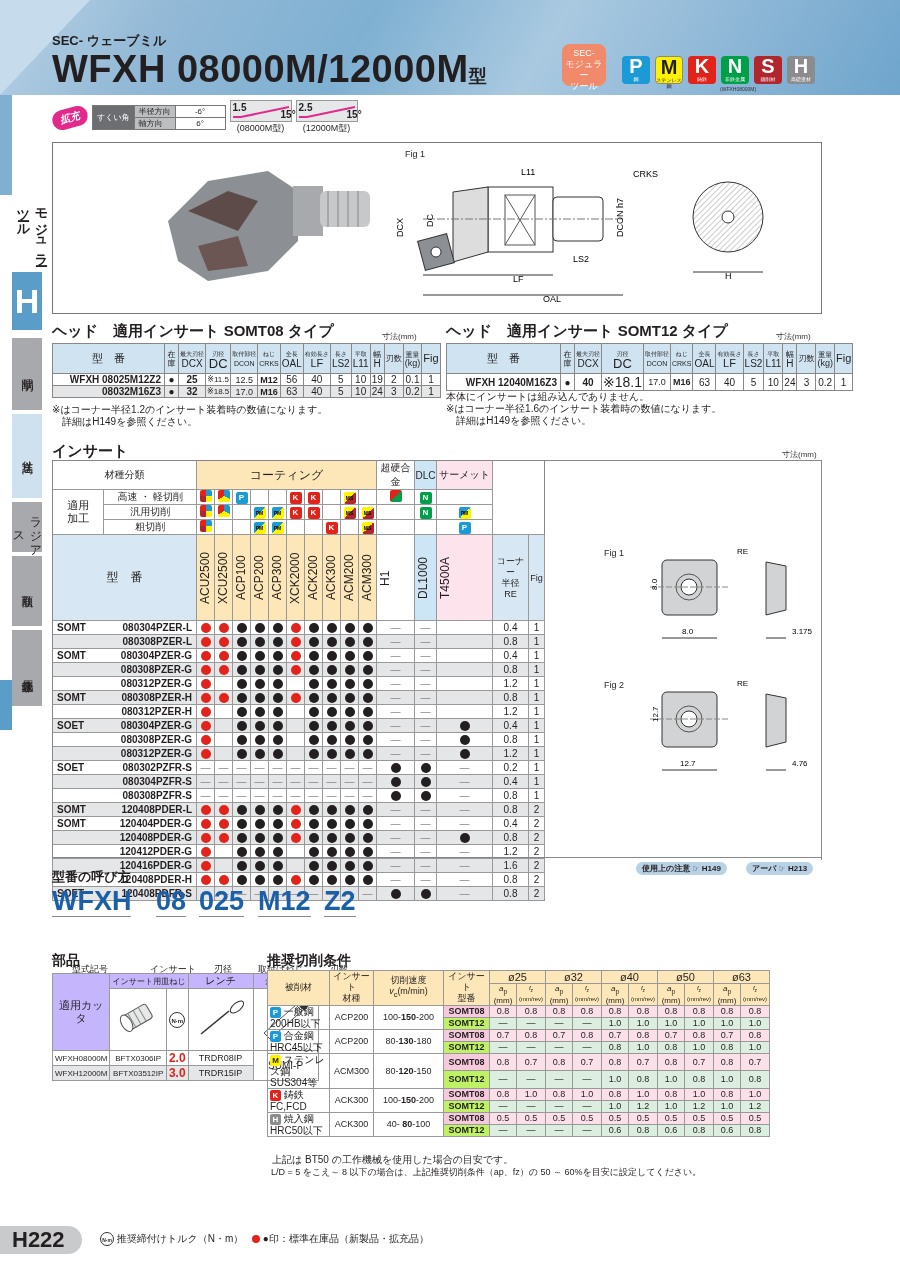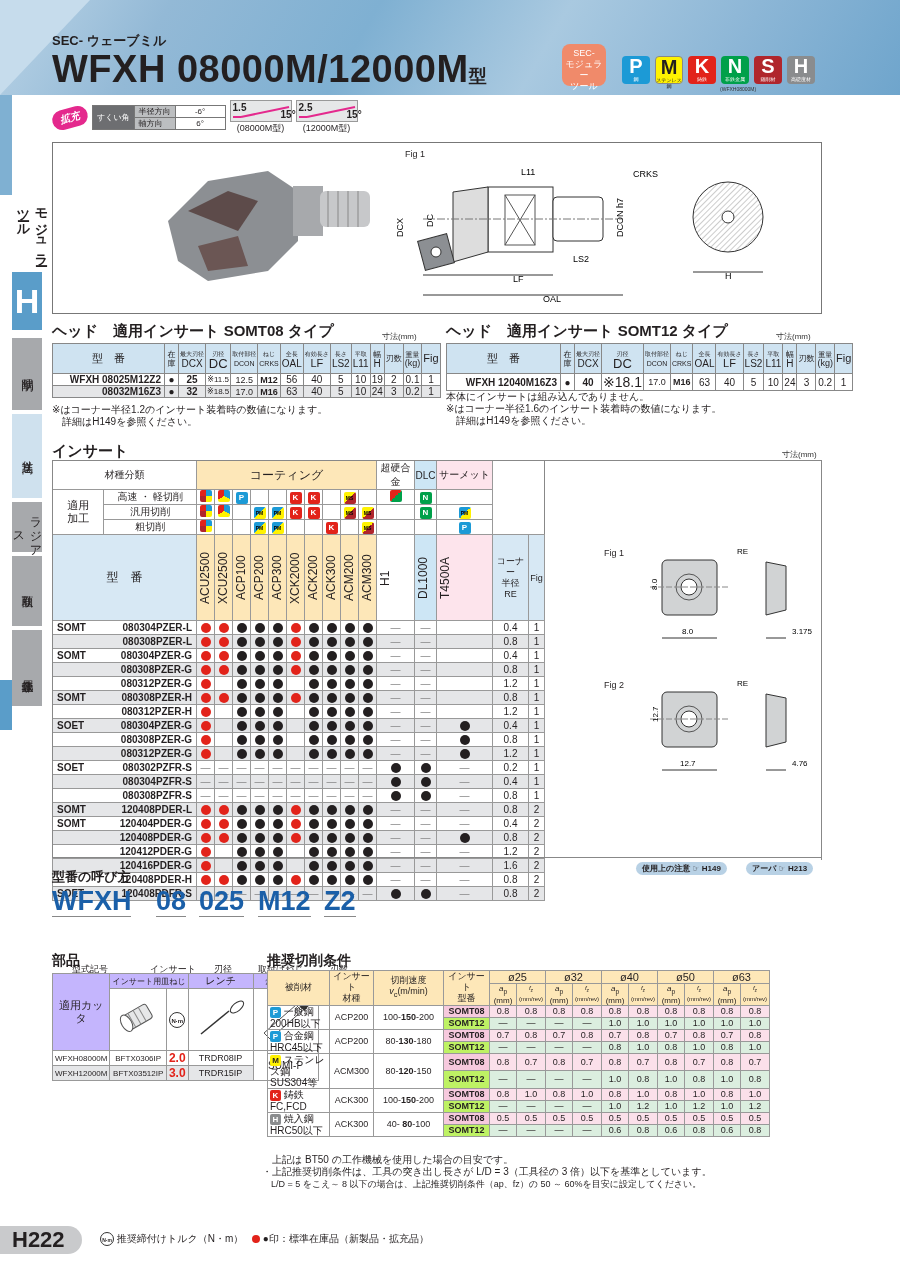--- a/index.html
+++ b/index.html
@@ -1084,21 +1084,20 @@
         <td class="v">0.8</td>
         <td class="v">0.6</td>
         <td class="v">0.8</td>
         <td class="v">0.6</td>
         <td class="v">0.8</td>
       </tr>
     </tbody>
 </table>
 <div class="footnotes">
   <div>　上記は BT50 の工作機械を使用した場合の目安です。</div>
-  <div>・上記推奨切削条件は、工具の突き出し長さが L/D = 3（工具径の 3 倍）以下を基準としています。</div>
   <div style="font-size:9px">　L/D = 5 をこえ～ 8 以下の場合は、上記推奨切削条件（ap、fz）の 50 ～ 60%を目安に設定してください。</div>
 </div>
 
 <div class="pageno">H222</div>
 <div class="legend">
   <span style="display:inline-block;width:14px;height:14px;border:1px solid #333;border-radius:50%;font-size:5px;line-height:14px;text-align:center;font-weight:bold">N·m</span>
   <span>推奨締付けトルク（N・m）</span>
   <span class="dot r" style="width:8px;height:8px;margin-left:6px"></span>
   <span>●印：標準在庫品（新製品・拡充品）</span>
 </div>

